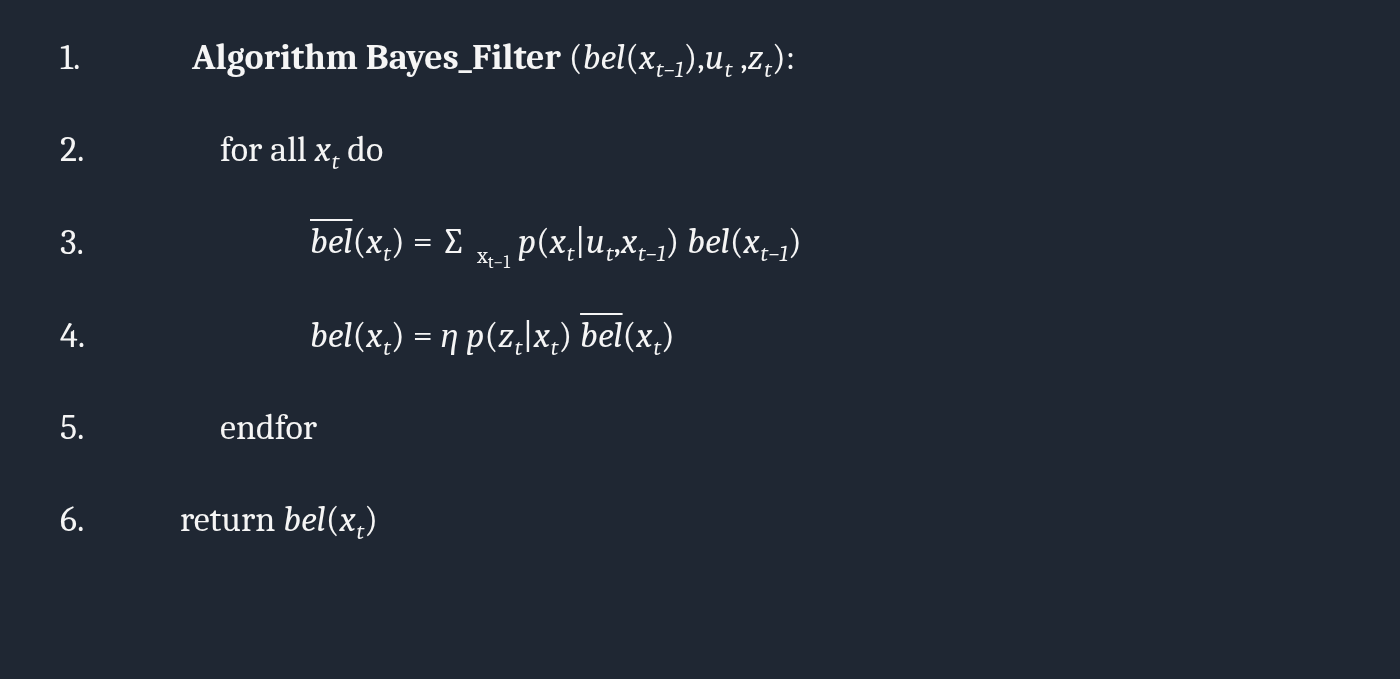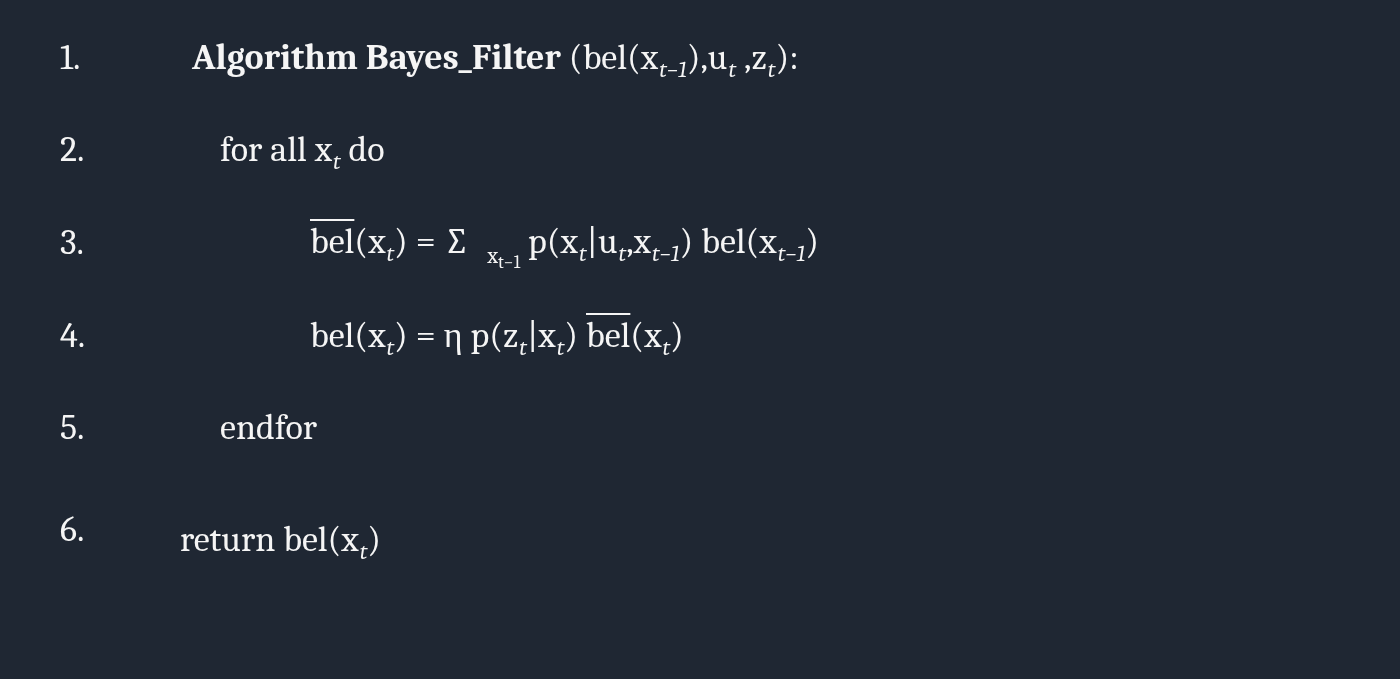--- a/index.html
+++ b/index.html
@@ -21,35 +21,35 @@
     .num {
       width: 100px;
       flex: 0 0 100px;
     }
     .content {
       flex: 1;
       white-space: nowrap;
     }
     .indent1 { padding-left: 60px; }
     .indent2 { padding-left: 150px; }
-    .indent-ret { padding-left: 20px; margin-top: 20px; }
+    .indent-ret { padding-left: 20px; }
     .b { font-weight: 700; margin-left: 32px; }
-    .it { }
+    .it { font-style: italic; }
     .sub {
       font-size: 0.62em;
       font-style: italic;
       display: inline-block;
       vertical-align: baseline;
       position: relative;
       top: 0.35em;
       margin-left: 1px;
     }
     .sub.sum {
       top: 0.45em;
-      margin-left: 18px;
+      margin-left: 11px;
     }
     .overline {
       text-decoration: overline;
       text-decoration-thickness: 2px;
     }
     .sum {
       font-family: 'Cambria Math', Cambria, Georgia, serif;
       font-style: normal;
     }
     .math {

